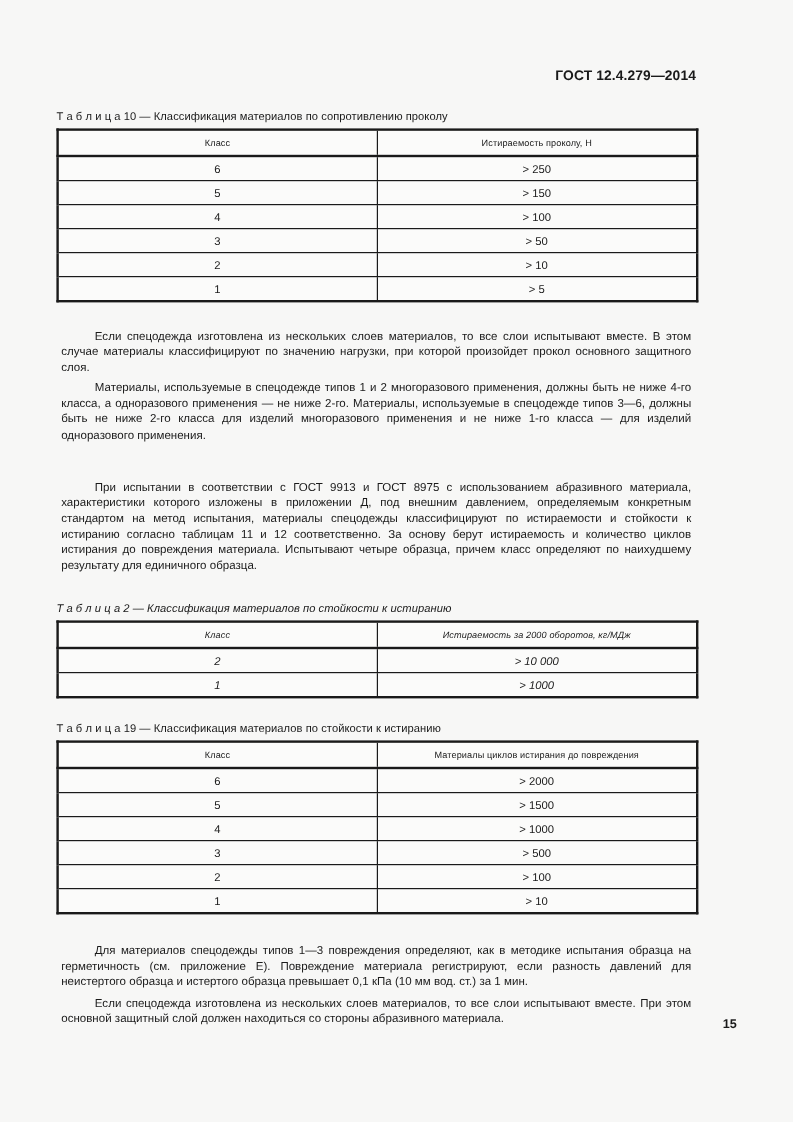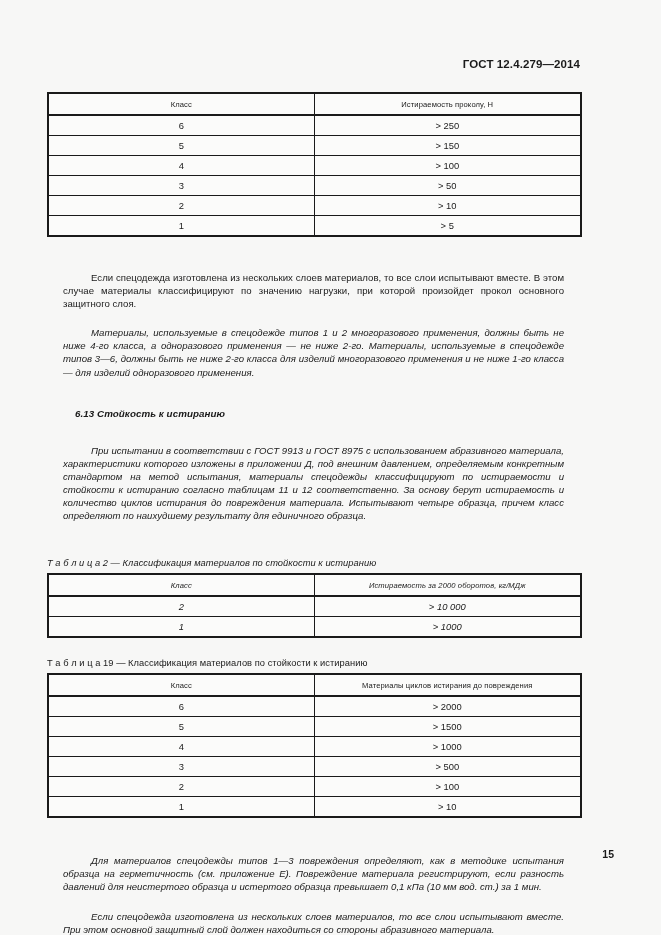--- a/index.html
+++ b/index.html
@@ -80,28 +80,28 @@
   }
   table.gost tr td:last-child, table.gost tr th:last-child {
     border-right-width: 2px;
   }
   table.gost thead tr th { border-top-width: 2px; }
 
   .tbl-block { margin-bottom: 0; }
 
   
   p.body {
-    margin: 16px;
+    margin: 4px;
     font-size: 9.6px;
     line-height: 13.1px;
     text-align: justify;
     text-indent: 28px;
     letter-spacing: 0.02px;
   }
-  p.body.italic { font-style: italic; }
+  p.body.italic { }
 
   h3.section {
     margin: 0;
     font-size: 9.8px;
     font-style: italic;
     font-weight: bold;
     text-indent: 28px;
     letter-spacing: 0.05px;
   }
   .gap-9 { height: 9px; }
@@ -122,20 +122,21 @@
 
 <div class="page">
 
   <div class="running-head">ГОСТ 12.4.279—2014</div>
 
   <div class="content">
 
     <div style="height:92px"></div>
 
     <div class="tbl-block">
+      <div class="tbl-caption">Т а б л и ц а  10 — Классификация материалов по сопротивлению проколу</div>
       <table class="gost">
         <colgroup>
             <col class="c1">
             <col class="c2">
           </colgroup>
         <thead>
           <tr>
             <th>Класс</th>
             <th>Истираемость проколу, Н</th>
           </tr>
@@ -170,21 +171,20 @@
     </div>
 
     <div class="gap-18"></div>
 
     <p class="body">Если спецодежда изготовлена из нескольких слоев материалов, то все слои испытывают вместе. В этом случае материалы классифицируют по значению нагрузки, при которой произойдет прокол основного защитного слоя.</p>
 
     <p class="body italic">Материалы, используемые в спецодежде типов 1 и 2 многоразового применения, должны быть не ниже 4-го класса, а одноразового применения — не ниже 2-го. Материалы, используемые в спецодежде типов 3—6, должны быть не ниже 2-го класса для изделий многоразового применения и не ниже 1-го класса — для изделий одноразового применения.</p>
 
     <div class="gap-13"></div>
 
-    <h3 class="section">6.13  Стойкость к истиранию</h3>
 
     <div class="gap-9"></div>
 
     <p class="body italic">При испытании в соответствии с ГОСТ 9913 и ГОСТ 8975 с использованием абразивного материала, характеристики которого изложены в приложении Д, под внешним давлением, определяемым конкретным стандартом на метод испытания, материалы спецодежды классифицируют по истираемости и стойкости к истиранию согласно таблицам 11 и 12 соответственно. За основу берут истираемость и количество циклов истирания до повреждения материала. Испытывают четыре образца, причем класс определяют по наихудшему результату для единичного образца.</p>
 
     <div class="gap-20"></div>
 
     <div class="tbl-block">
       <div class="tbl-caption italic">Т а б л и ц а  2 — Классификация материалов по стойкости к истиранию</div>
       <table class="gost italic">

